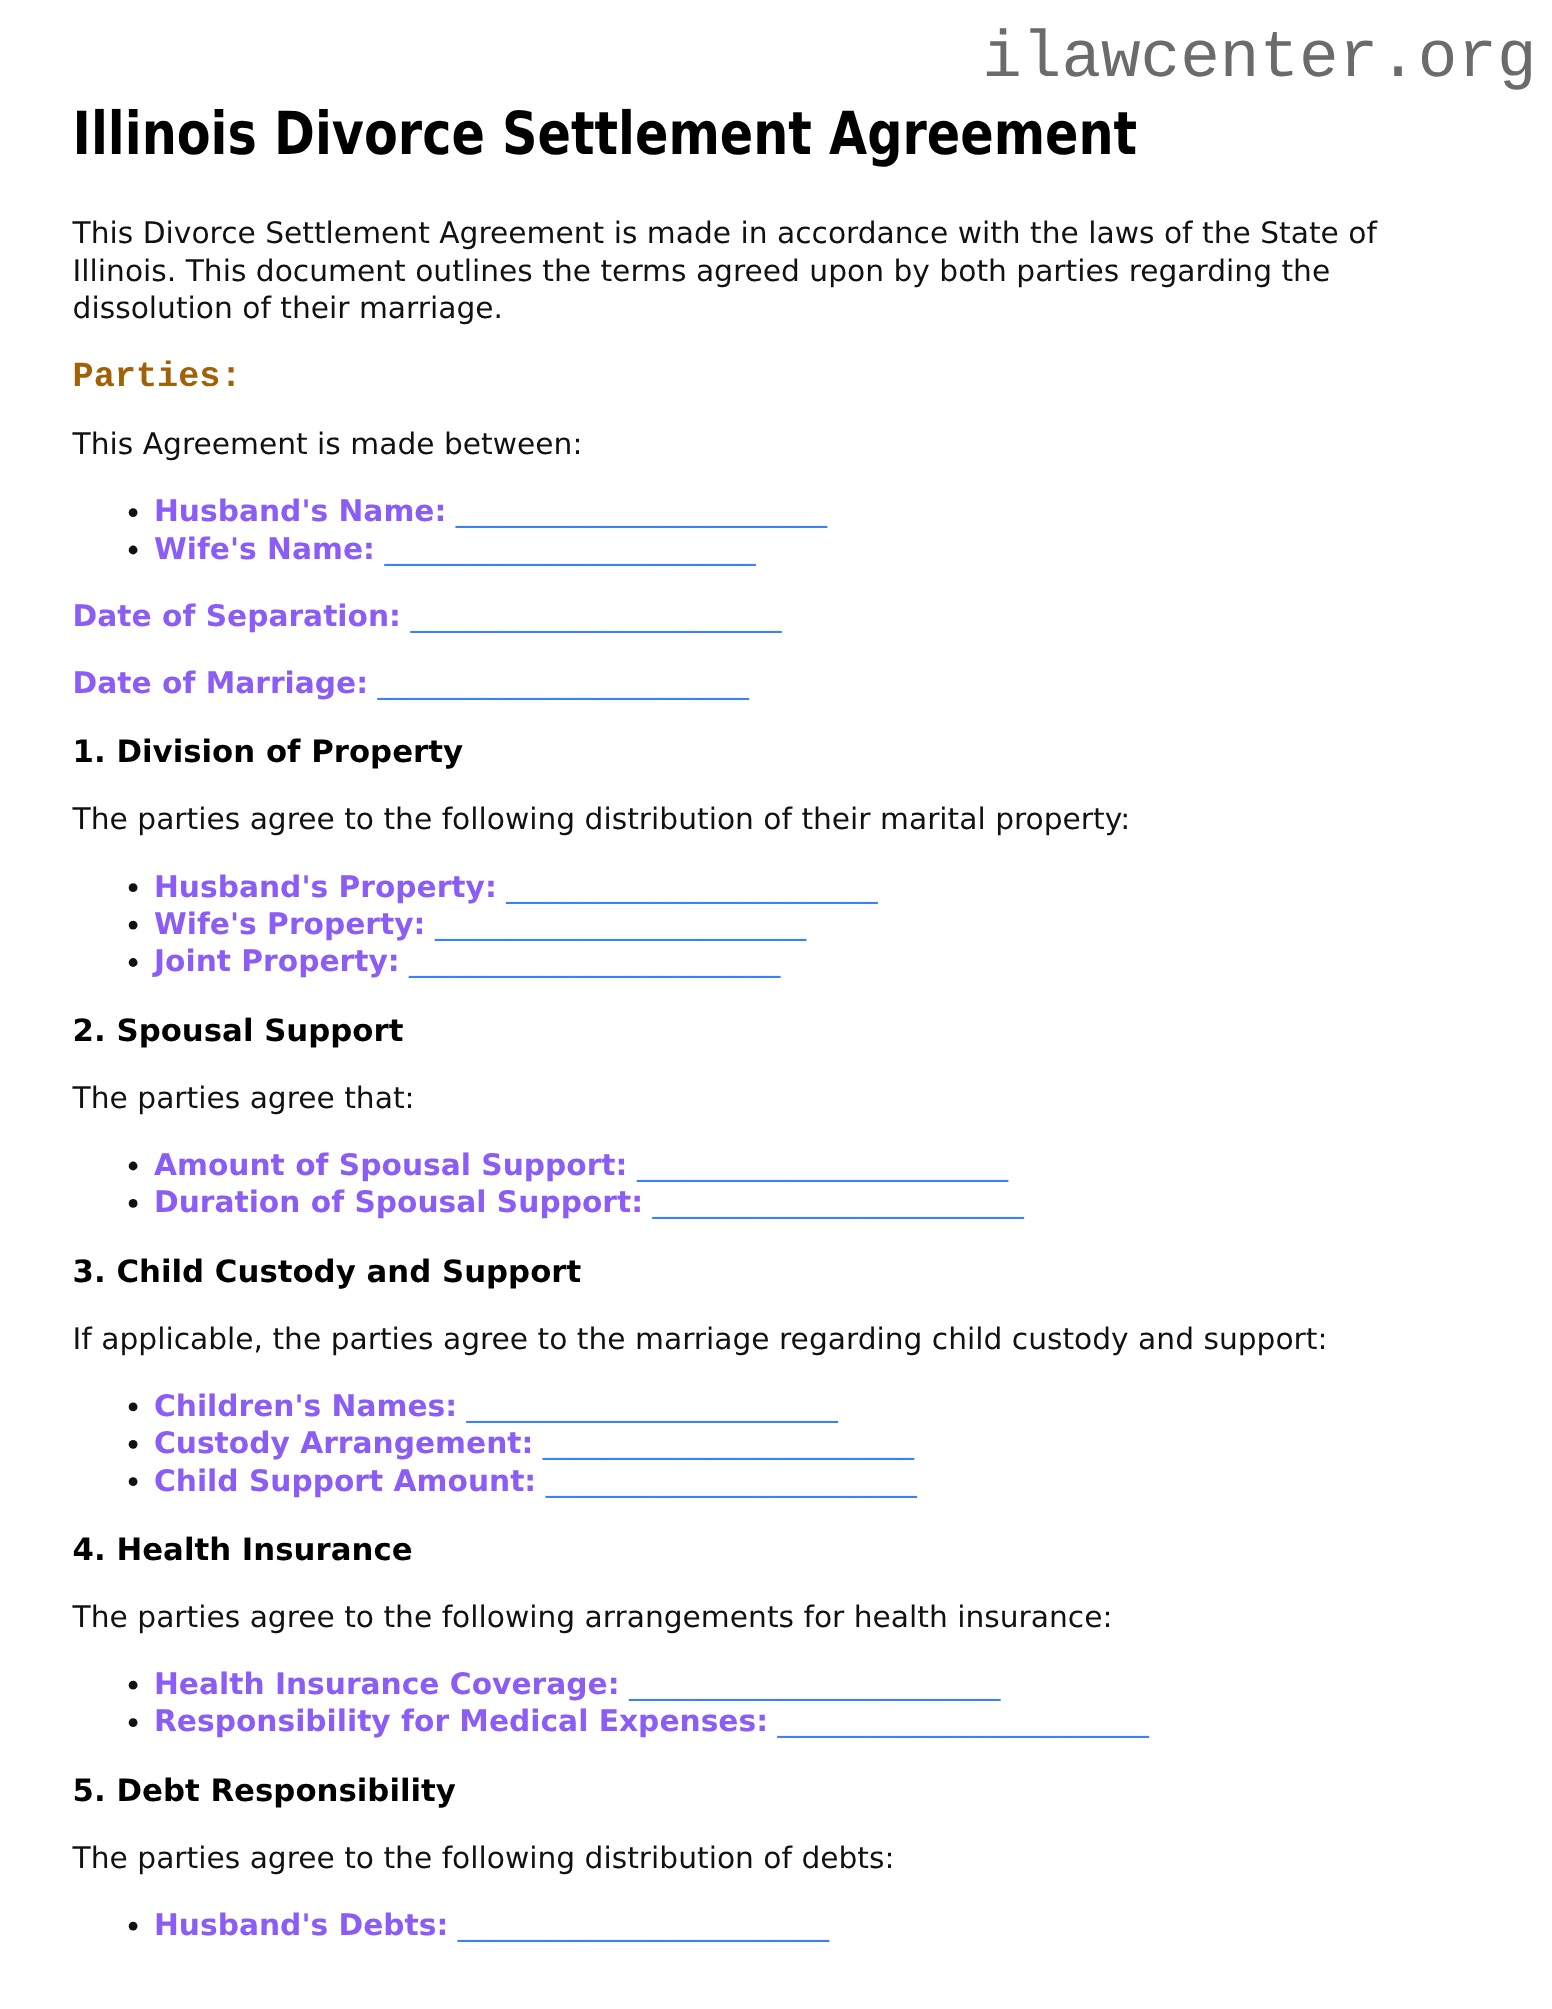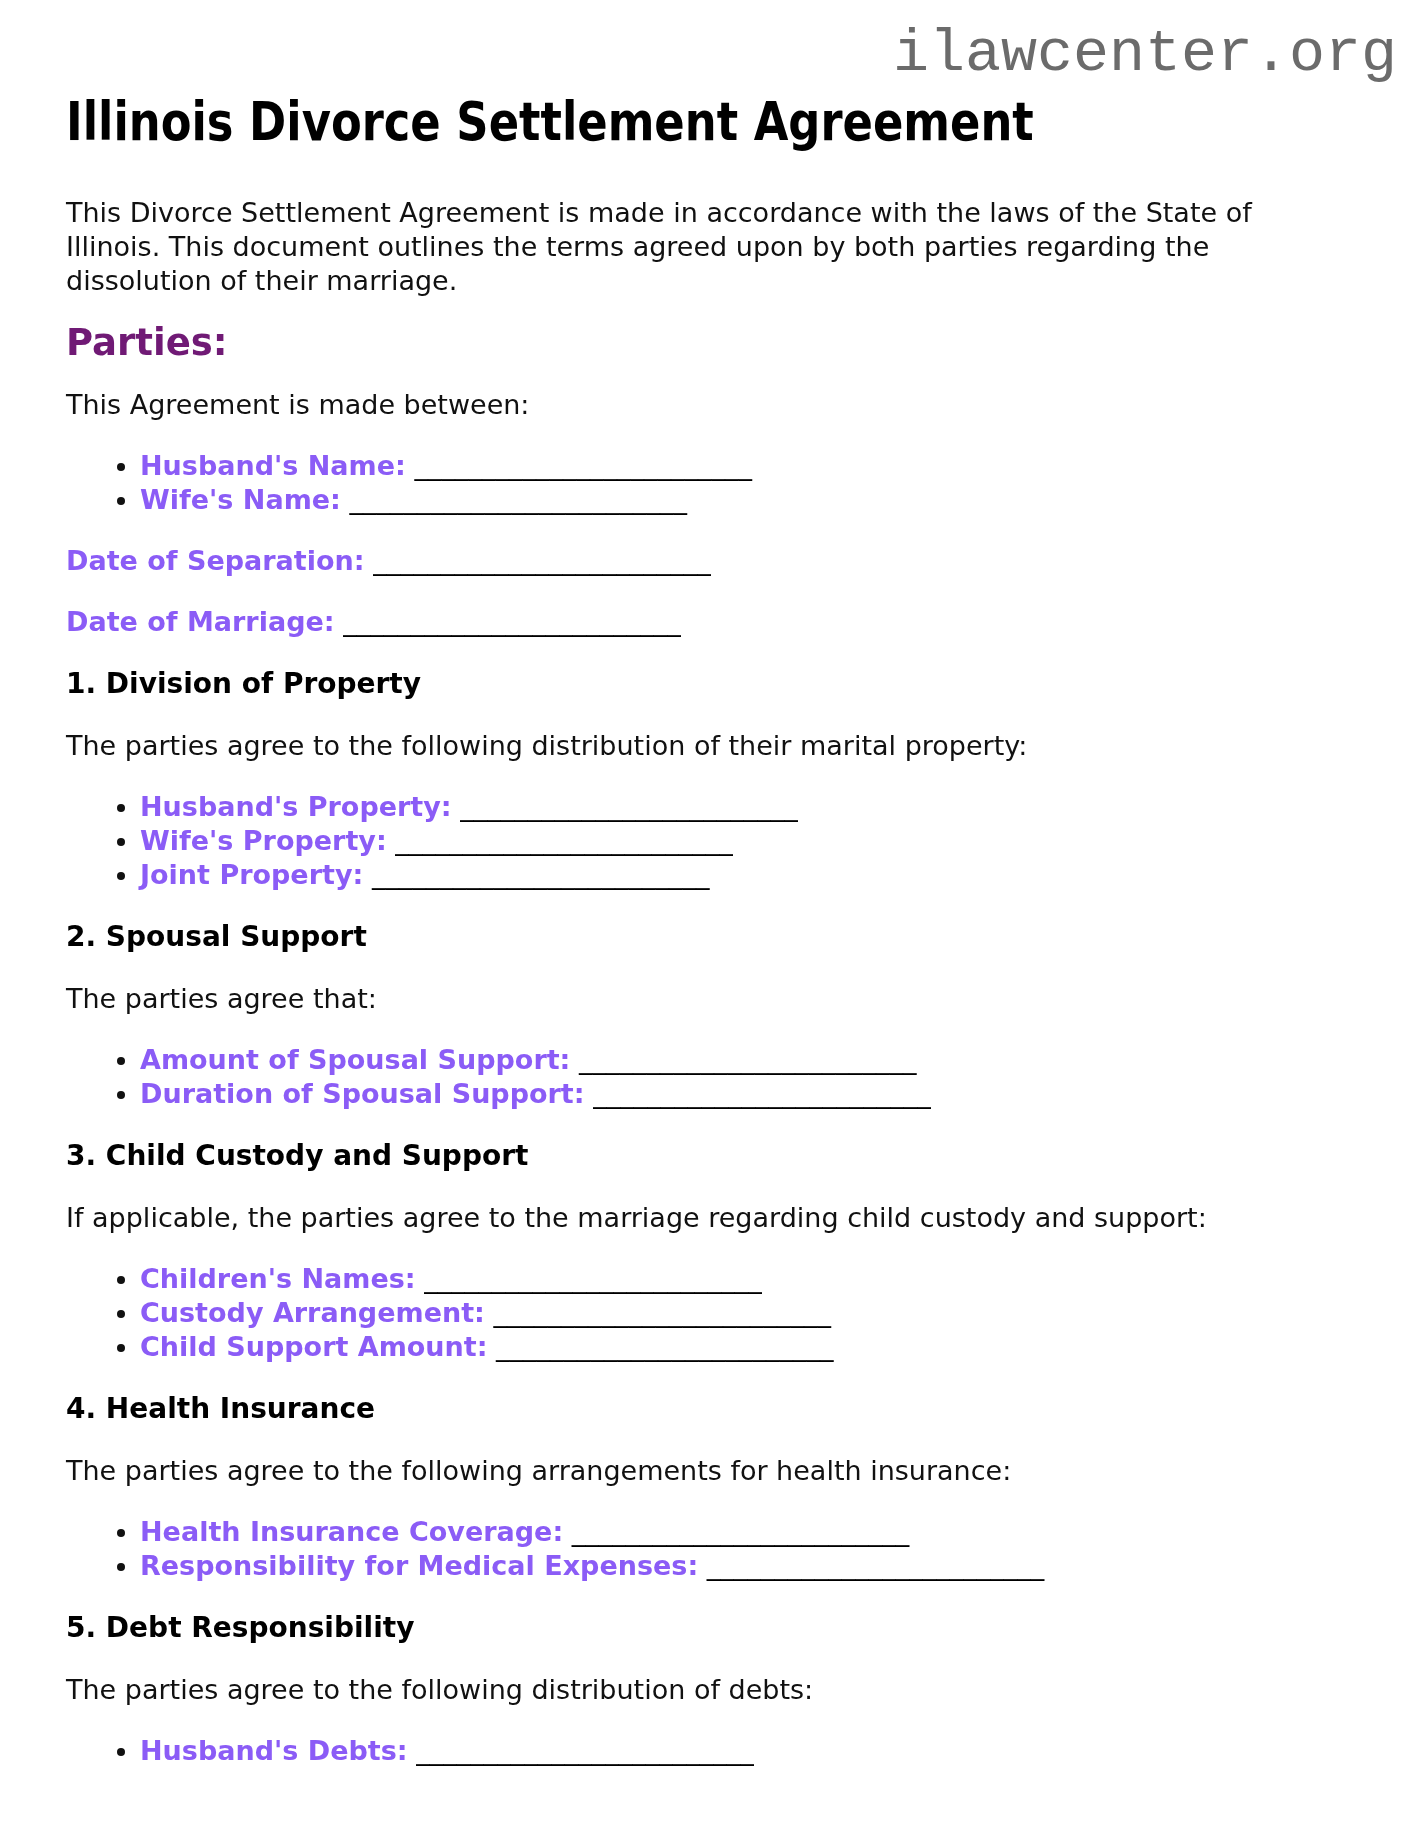--- a/index.html
+++ b/index.html
@@ -30,25 +30,25 @@
     line-height:60px;
     margin:10px 0 44px 0;
     font-weight:bold;
     color:#000000;
     white-space:nowrap;
     transform:scaleX(0.83);
     transform-origin:0 50%;
   }
   p{margin:27px 0;max-width:1240px;}
   h2.sec{font-size:28px;line-height:36px;margin:27px 0;color:#000000;font-weight:bold;}
-  h3.sub{font-size:37px;line-height:36px;margin:27px 0;color:#701a75;font-weight:bold;}
+  h3.sub{font-size:32px;line-height:36px;margin:27px 0;color:#a16207;font-weight:bold;font-family:Liberation Mono, monospace;}
   ul{margin:27px 0;padding-left:74px;list-style:disc;}
   li{line-height:34px;}
   .lbl{font-weight:bold;color:#8b5cf6;}
-  .blank{color:#000000;letter-spacing:0;}
+  .blank{color:#3b82f6;letter-spacing:0;}
 </style>
 </head>
 <body>
 
 <div class="page">
 
   <div class="logo">ilawcenter.org</div>
 
   <h1 class="doc-title">Illinois Divorce Settlement Agreement</h1>
 

